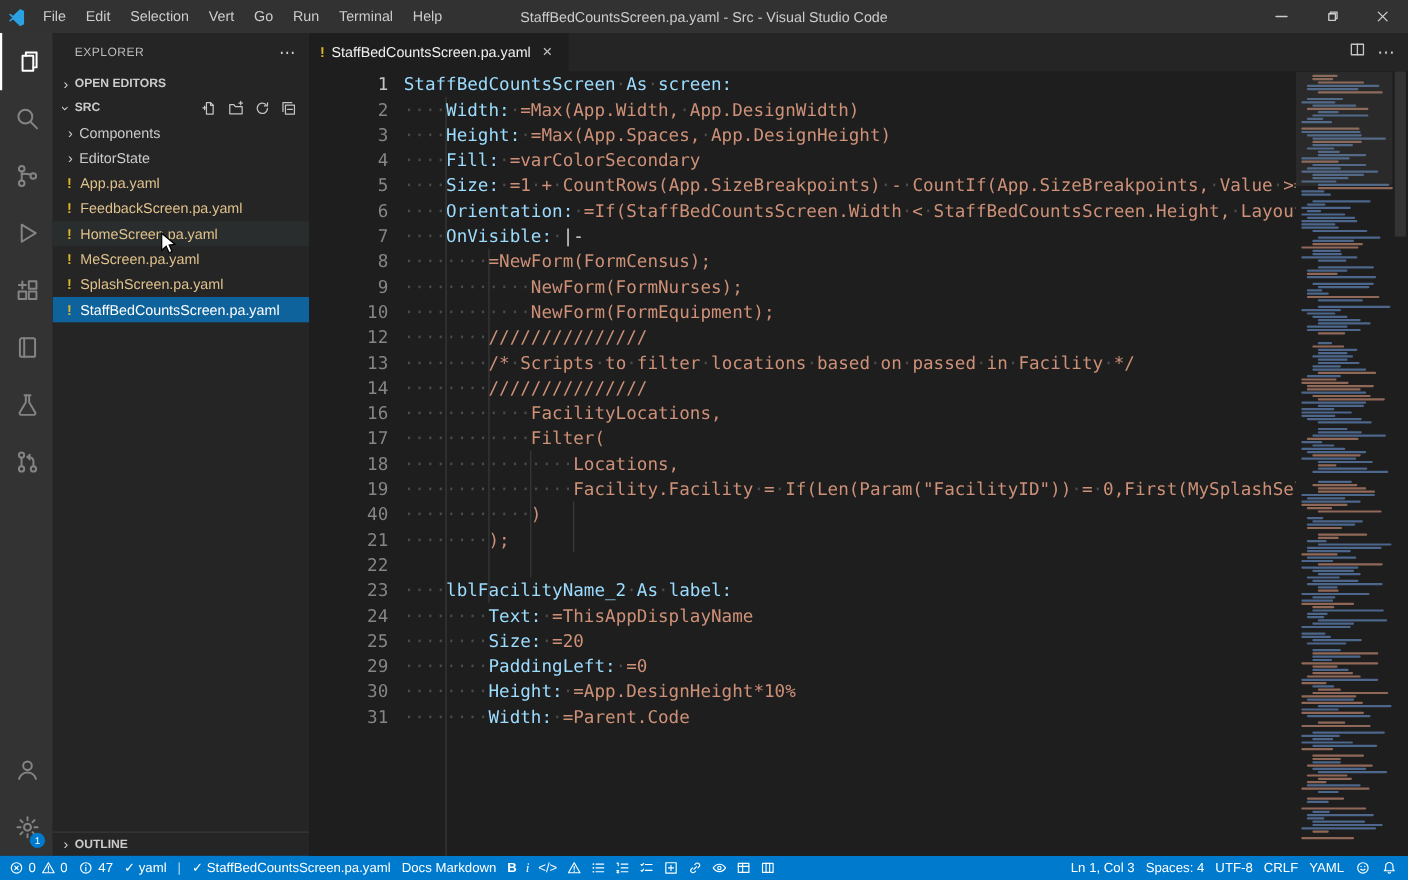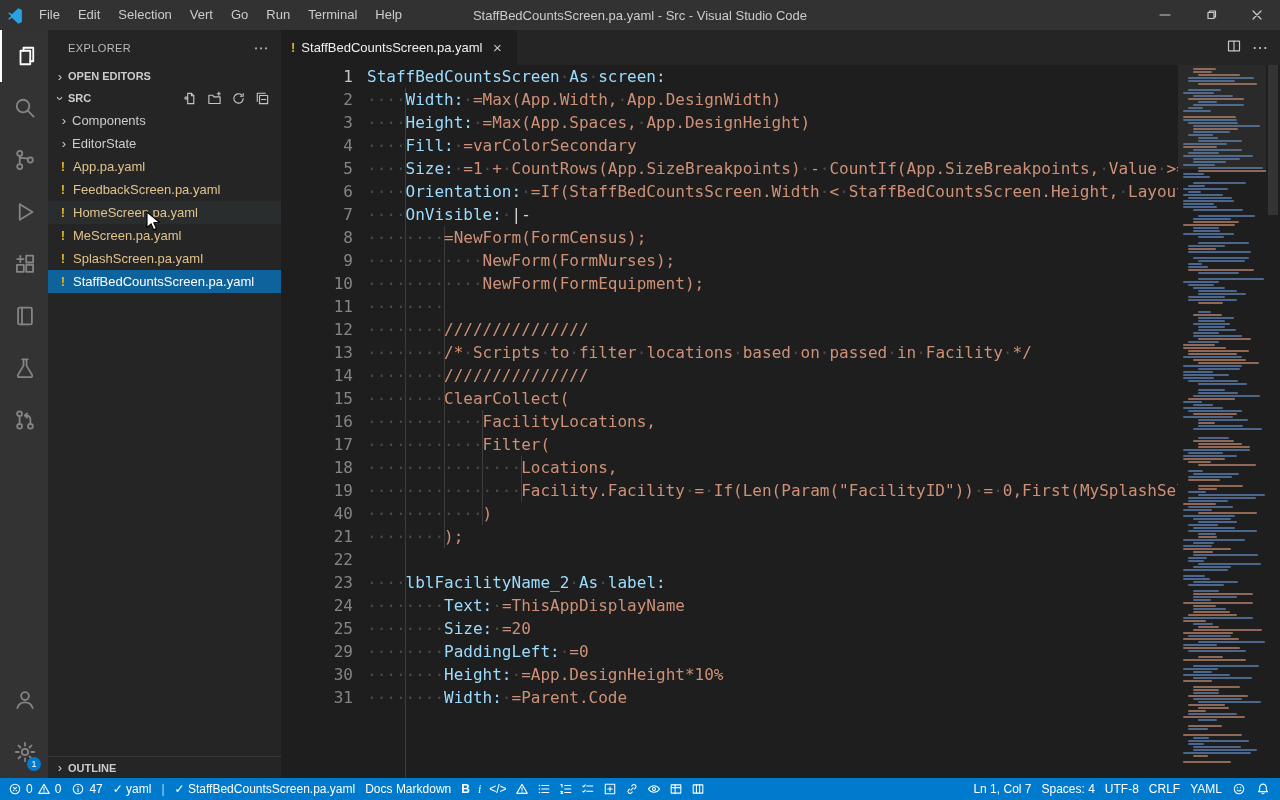--- a/index.html
+++ b/index.html
@@ -312,25 +312,23 @@
         <div class="cl active"><span class="ln">1</span><span class="lt"><span class="k">StaffBedCountsScreen</span><span class="ws">·</span><span class="k">As</span><span class="ws">·</span><span class="k">screen:</span></span></div>
             <div class="cl"><span class="ln">2</span><span class="lt"><span class="ws">····</span><span class="k">Width:</span><span class="ws">·</span><span class="s">=Max(App.Width,</span><span class="ws">·</span><span class="s">App.DesignWidth)</span></span></div>
             <div class="cl"><span class="ln">3</span><span class="lt"><span class="ws">····</span><span class="k">Height:</span><span class="ws">·</span><span class="s">=Max(App.Spaces,</span><span class="ws">·</span><span class="s">App.DesignHeight)</span></span></div>
             <div class="cl"><span class="ln">4</span><span class="lt"><span class="ws">····</span><span class="k">Fill:</span><span class="ws">·</span><span class="s">=varColorSecondary</span></span></div>
             <div class="cl"><span class="ln">5</span><span class="lt"><span class="ws">····</span><span class="k">Size:</span><span class="ws">·</span><span class="s">=1</span><span class="ws">·</span><span class="s">+</span><span class="ws">·</span><span class="s">CountRows(App.SizeBreakpoints)</span><span class="ws">·</span><span class="s">-</span><span class="ws">·</span><span class="s">CountIf(App.SizeBreakpoints,</span><span class="ws">·</span><span class="s">Value</span><span class="ws">·</span><span class="s">&gt;=</span></span></div>
             <div class="cl"><span class="ln">6</span><span class="lt"><span class="ws">····</span><span class="k">Orientation:</span><span class="ws">·</span><span class="s">=If(StaffBedCountsScreen.Width</span><span class="ws">·</span><span class="s">&lt;</span><span class="ws">·</span><span class="s">StaffBedCountsScreen.Height,</span><span class="ws">·</span><span class="s">Layout.Vert</span></span></div>
             <div class="cl"><span class="ln">7</span><span class="lt"><span class="ws">····</span><span class="k">OnVisible:</span><span class="ws">·</span><span class="p">|-</span></span></div>
             <div class="cl"><span class="ln">8</span><span class="lt"><span class="ws">········</span><span class="s">=NewForm(FormCensus);</span></span></div>
             <div class="cl"><span class="ln">9</span><span class="lt"><span class="ws">············</span><span class="s">NewForm(FormNurses);</span></span></div>
             <div class="cl"><span class="ln">10</span><span class="lt"><span class="ws">············</span><span class="s">NewForm(FormEquipment);</span></span></div>
-            <div class="cl"><span class="ln">11</span><span class="lt"><span class="ws">········</span></span></div>
             <div class="cl"><span class="ln">12</span><span class="lt"><span class="ws">········</span><span class="s">///////////////</span></span></div>
             <div class="cl"><span class="ln">13</span><span class="lt"><span class="ws">········</span><span class="s">/*</span><span class="ws">·</span><span class="s">Scripts</span><span class="ws">·</span><span class="s">to</span><span class="ws">·</span><span class="s">filter</span><span class="ws">·</span><span class="s">locations</span><span class="ws">·</span><span class="s">based</span><span class="ws">·</span><span class="s">on</span><span class="ws">·</span><span class="s">passed</span><span class="ws">·</span><span class="s">in</span><span class="ws">·</span><span class="s">Facility</span><span class="ws">·</span><span class="s">*/</span></span></div>
             <div class="cl"><span class="ln">14</span><span class="lt"><span class="ws">········</span><span class="s">///////////////</span></span></div>
-            <div class="cl"><span class="ln">15</span><span class="lt"><span class="ws">········</span><span class="s">ClearCollect(</span></span></div>
             <div class="cl"><span class="ln">16</span><span class="lt"><span class="ws">············</span><span class="s">FacilityLocations,</span></span></div>
             <div class="cl"><span class="ln">17</span><span class="lt"><span class="ws">············</span><span class="s">Filter(</span></span></div>
             <div class="cl"><span class="ln">18</span><span class="lt"><span class="ws">················</span><span class="s">Locations,</span></span></div>
             <div class="cl"><span class="ln">19</span><span class="lt"><span class="ws">················</span><span class="s">Facility.Facility</span><span class="ws">·</span><span class="s">=</span><span class="ws">·</span><span class="s">If(Len(Param("FacilityID"))</span><span class="ws">·</span><span class="s">=</span><span class="ws">·</span><span class="s">0,First(MySplashSelect</span></span></div>
             <div class="cl"><span class="ln">40</span><span class="lt"><span class="ws">············</span><span class="s">)</span></span></div>
             <div class="cl"><span class="ln">21</span><span class="lt"><span class="ws">········</span><span class="s">);</span></span></div>
             <div class="cl"><span class="ln">22</span><span class="lt"></span></div>
             <div class="cl"><span class="ln">23</span><span class="lt"><span class="ws">····</span><span class="k">lblFacilityName_2</span><span class="ws">·</span><span class="k">As</span><span class="ws">·</span><span class="k">label:</span></span></div>
             <div class="cl"><span class="ln">24</span><span class="lt"><span class="ws">········</span><span class="k">Text:</span><span class="ws">·</span><span class="s">=ThisAppDisplayName</span></span></div>
             <div class="cl"><span class="ln">25</span><span class="lt"><span class="ws">········</span><span class="k">Size:</span><span class="ws">·</span><span class="s">=20</span></span></div>
@@ -673,21 +671,21 @@
           </span>
         <span class="sb-ico">
             <svg class="icn" viewBox="0 0 16 16">
               <rect x="2.5" y="3.3" width="11" height="9.4"></rect>
               <path d="M6.2 3.3v9.4M9.9 3.3v9.4"></path>
             </svg>
           </span>
       </span>
     </div>
     <div class="sb-right">
-      <span>Ln 1, Col 7</span>
+      <span>Ln 1, Col 3</span>
       <span>Spaces: 4</span>
       <span>UTF-8</span>
       <span>CRLF</span>
       <span>YAML</span>
       <span class="sb-ico">
           <svg class="icn" viewBox="0 0 16 16">
             <circle cx="8" cy="8" r="5.4"></circle>
             <path d="M5.8 9.4a3 3 0 0 0 4.4 0"></path>
             <circle cx="6.1" cy="6.5" r=".7" fill="currentColor" stroke="none"></circle>
             <circle cx="9.9" cy="6.5" r=".7" fill="currentColor" stroke="none"></circle>

